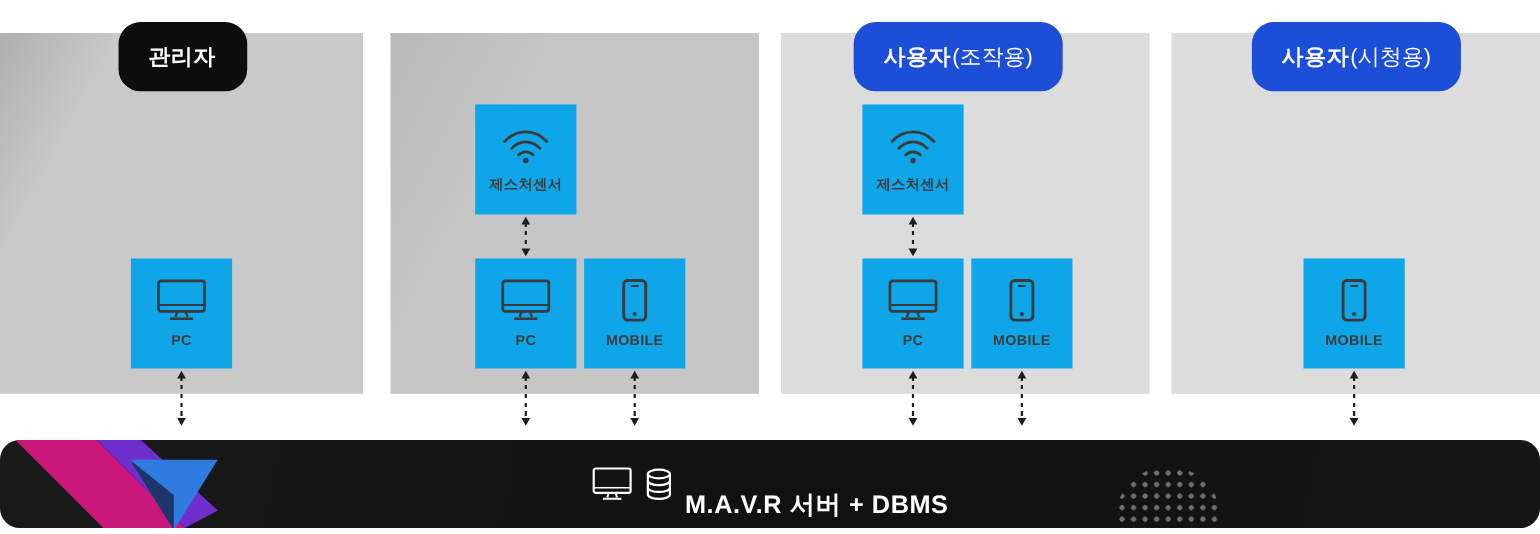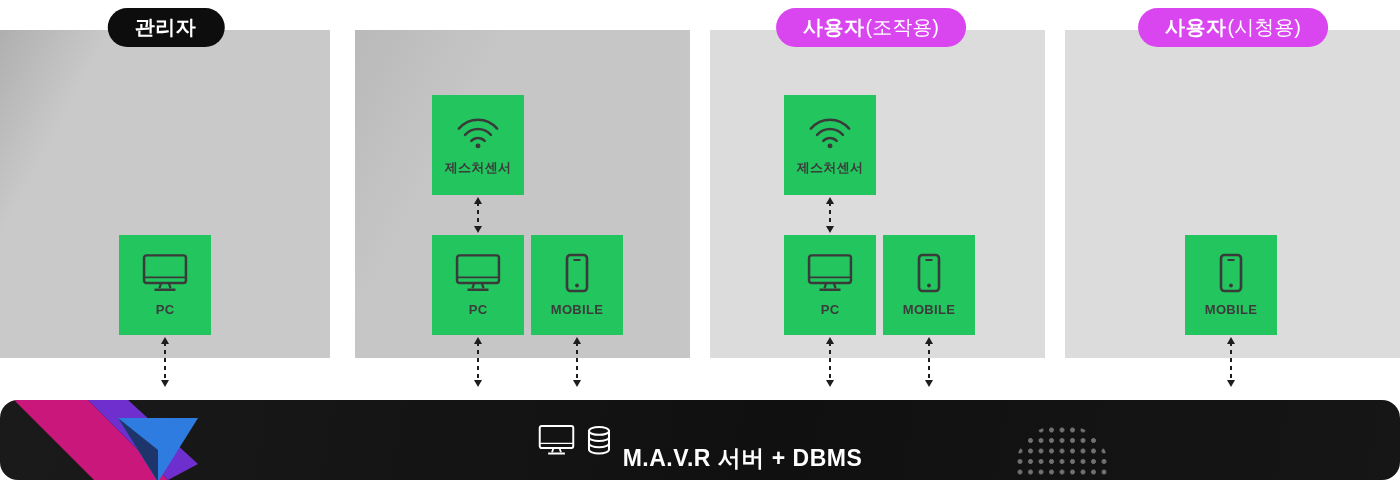--- a/index.html
+++ b/index.html
@@ -8,31 +8,31 @@
     font-family:"Liberation Sans","DejaVu Sans",sans-serif;background:#ffffff;
   }
   
   .panel{position:absolute;top:30px;height:328px;}
   .p1{left:0;width:330px;background:linear-gradient(118deg,#aaaaaa -4%,#c9c9c9 22%,#c9c9c9 100%);}
   .p2{left:355px;width:335px;background:linear-gradient(118deg,#b9b9b9 0%,#c6c6c6 30%,#c6c6c6 100%);}
   .p3{left:710px;width:335px;background:#dcdcdc;}
   .p4{left:1065px;width:335px;background:#dcdcdc;}
   
   .badge{
-    position:absolute;top:8px;height:39px;transform:translateX(-50%);
+    position:absolute;top:20px;height:39px;transform:translateX(-50%);
     display:flex;align-items:center;justify-content:center;
-    padding:0 27px;border-radius:20px;color:#fff;white-space:nowrap;
+    padding:12px 27px;border-radius:20px;color:#fff;white-space:nowrap;
   }
   .badge .b-main{font-size:20px;font-weight:bold;letter-spacing:.5px;}
   .badge .b-sub{font-size:20px;font-weight:normal;margin-left:1px;}
   .badge-dark{background:#0d0d0d;}
-  .badge-gray{background:#d946ef;}
+  .badge-gray{background:#1d4ed8;}
   
   .box{
-    position:absolute;width:92px;height:100px;background:#22c55e;
+    position:absolute;width:92px;height:100px;background:#0ea5e9;
     display:flex;flex-direction:column;align-items:center;justify-content:center;
     gap:9px;color:#3a3a3a;
   }
   .box-label{font-size:13px;font-weight:bold;color:#3c3c3c;letter-spacing:.3px;white-space:nowrap;}
   .icon{display:block;color:#3a3a3a;}
   
   .varrow{position:absolute;width:10px;transform:translateX(-5px);}
   .varrow::before{content:"";position:absolute;top:0;left:1px;
     border-left:4px solid transparent;border-right:4px solid transparent;border-bottom:7px solid #1d1d1d;}
   .varrow::after{content:"";position:absolute;bottom:0;left:1px;

